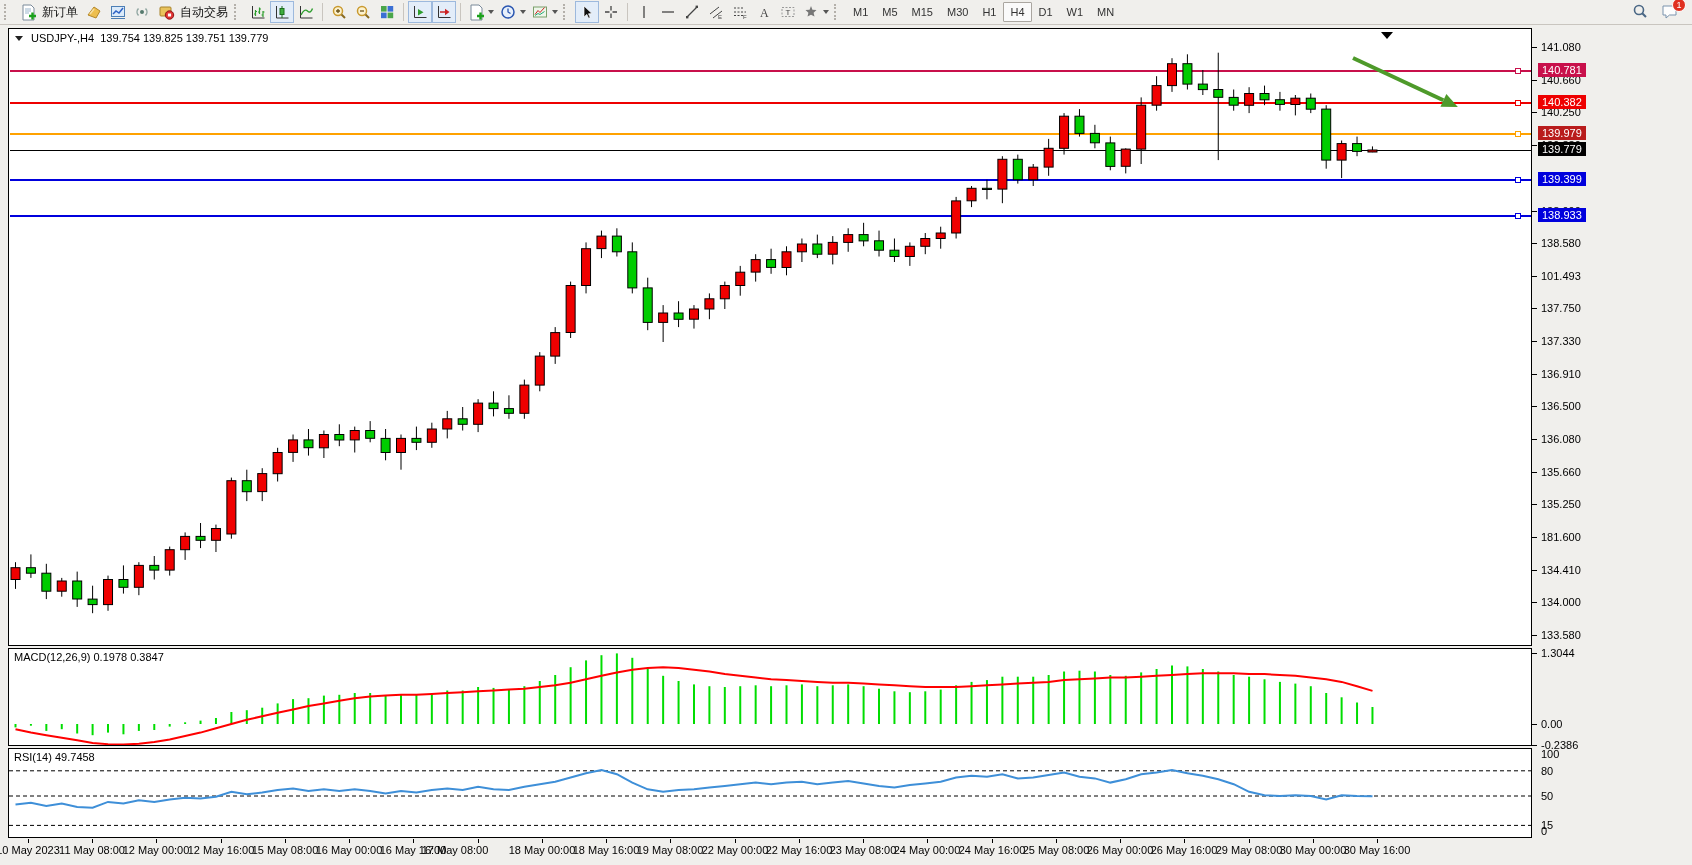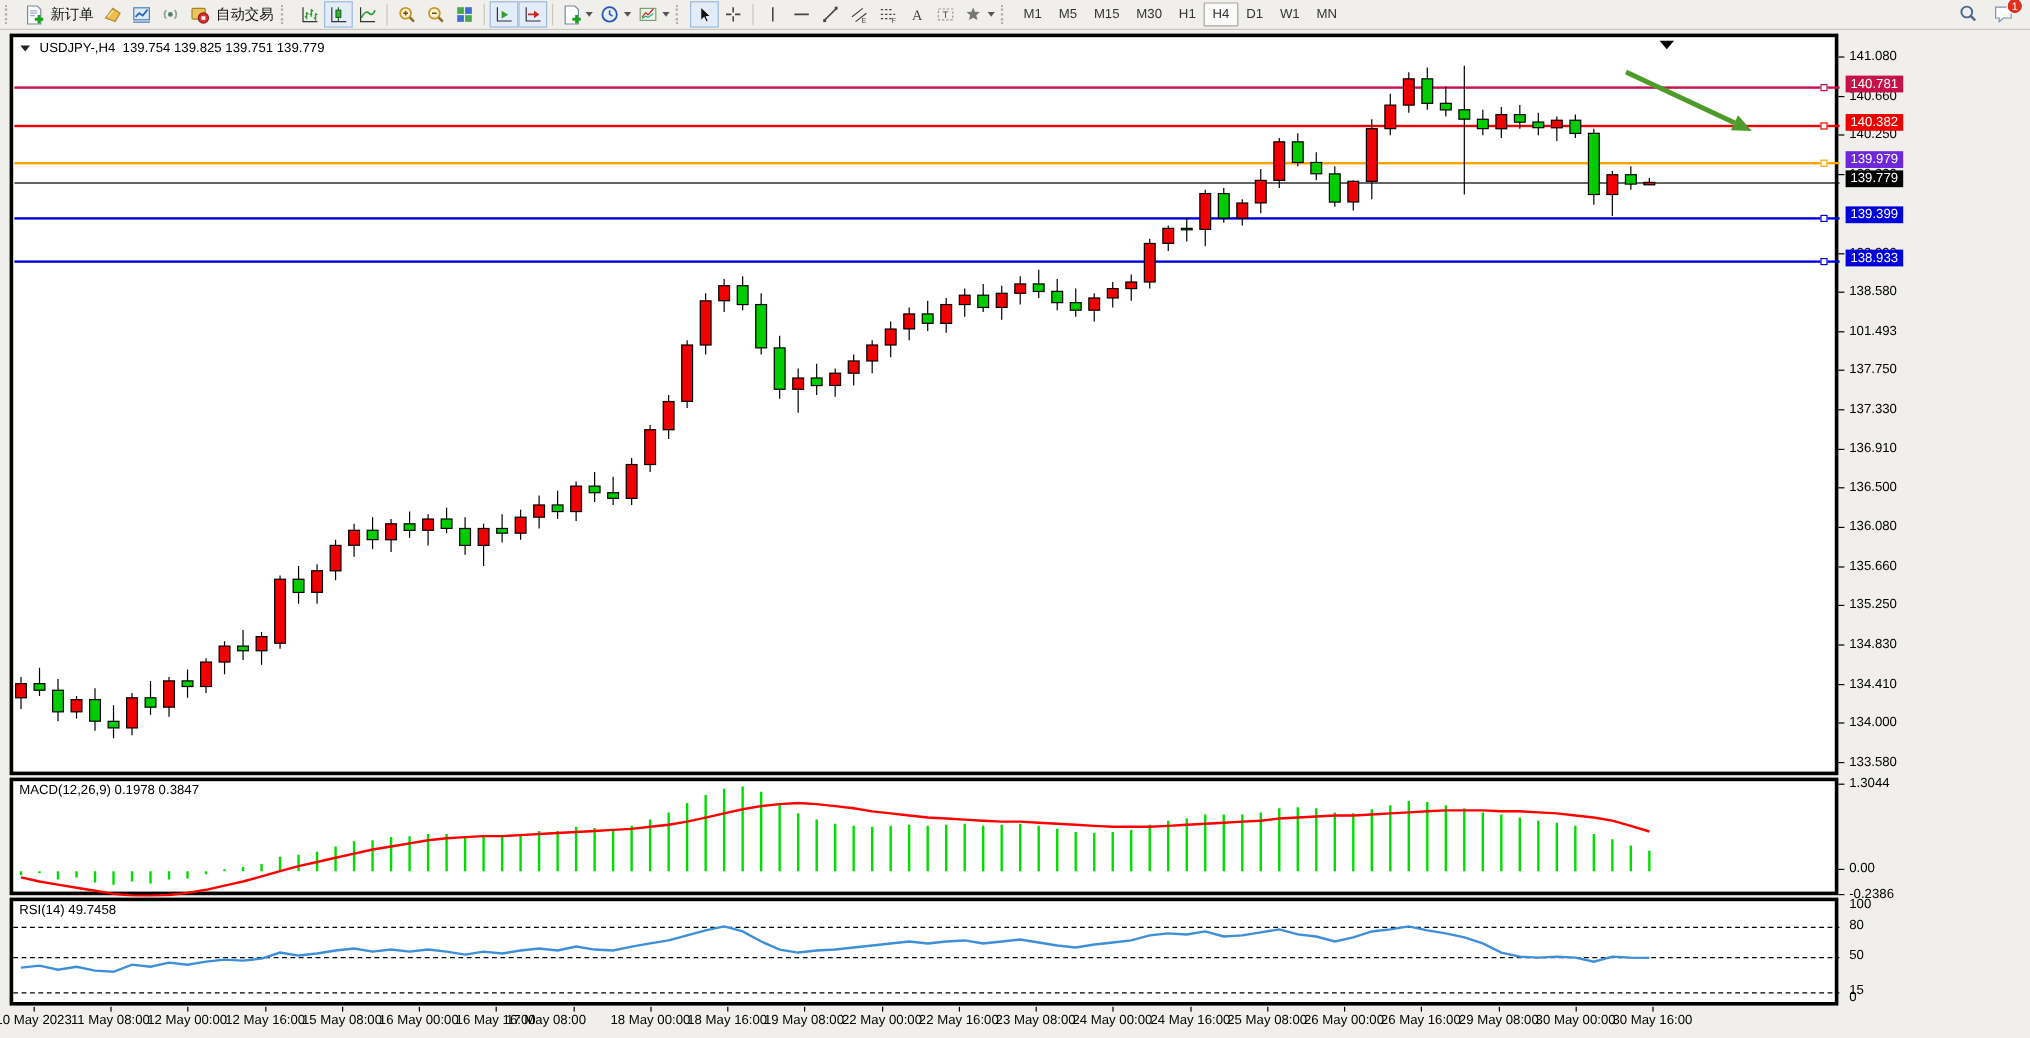--- a/index.html
+++ b/index.html
@@ -12,21 +12,21 @@
   .tlabel{font-size:12px;color:#111;margin:0 4px 0 2px;white-space:nowrap}
   .grip{width:6px;height:16px;border-left:2px dotted #b4b0aa;margin:0 4px 0 2px}
   .sep{width:1px;height:18px;background:#c9c5bf;margin:0 4px}
   .dd{width:0;height:0;border-left:3px solid transparent;border-right:3px solid transparent;border-top:4px solid #555;margin-left:3px}
   .tf{font-size:11px;color:#333;padding:3px 6px;border:1px solid transparent}
   .tf.active{background:#fafafa;border:1px solid #aaa6a0;border-radius:1px}
   #rightIcons{margin-left:auto;display:flex;align-items:center;gap:6px;padding-right:8px}
   .badge{position:absolute;right:-5px;top:-4px;background:#e03020;color:#fff;font-size:9px;border-radius:7px;min-width:12px;height:12px;line-height:12px;text-align:center;border:1px solid #fff}
   
   #chartRoot{position:absolute;left:0;top:25px;width:1692px;height:840px;background:#f0efec}
-  .panel{position:absolute;left:8px;width:1524px;background:#fff;border:3px solid #000000;box-sizing:border-box}
+  .panel{position:absolute;left:8px;width:1524px;background:#fff;border:1px solid #000000;box-sizing:border-box}
   #mainPanel{top:3px;height:618px}
   #macdPanel{top:623px;height:98px}
   #rsiPanel{top:723px;height:90px}
   #titleRow{position:absolute;left:6px;top:3px;font-size:11px;color:#000;display:flex;align-items:center;gap:6px;z-index:5}
   .collapse{width:0;height:0;border-left:4px solid transparent;border-right:4px solid transparent;border-top:5px solid #222;margin-right:2px}
   .indLabel{position:absolute;left:5px;top:2px;font-size:11px;color:#000;z-index:5;white-space:pre}
   svg.plot{position:absolute;left:0;top:0;z-index:2}
   .hline{position:absolute;left:1px;width:1521px;z-index:1}
   .handle{position:absolute;width:6px;height:6px;background:#fff;z-index:3;box-sizing:border-box}
   
@@ -579,30 +579,30 @@
       <div class="ticklabel" style="top:343px">136.910</div>
       <div class="tickdash" style="top:381px"></div>
       <div class="ticklabel" style="top:375px">136.500</div>
       <div class="tickdash" style="top:414px"></div>
       <div class="ticklabel" style="top:408px">136.080</div>
       <div class="tickdash" style="top:447px"></div>
       <div class="ticklabel" style="top:441px">135.660</div>
       <div class="tickdash" style="top:479px"></div>
       <div class="ticklabel" style="top:473px">135.250</div>
       <div class="tickdash" style="top:512px"></div>
-      <div class="ticklabel" style="top:506px">134.830</div>
+      <div class="ticklabel" style="top:506px">181.600</div>
       <div class="tickdash" style="top:545px"></div>
       <div class="ticklabel" style="top:539px">134.410</div>
       <div class="tickdash" style="top:577px"></div>
       <div class="ticklabel" style="top:571px">134.000</div>
       <div class="tickdash" style="top:610px"></div>
       <div class="ticklabel" style="top:604px">133.580</div>
       <div class="plabel" style="top:38px;background:#c8104b">140.781</div>
       <div class="plabel" style="top:70px;background:#ee0000">140.382</div>
-      <div class="plabel" style="top:101px;background:#6d28d9">139.979</div>
+      <div class="plabel" style="top:101px;background:#b91c1c">139.979</div>
       <div class="plabel" style="top:147px;background:#0000dd">139.399</div>
       <div class="plabel" style="top:183px;background:#0000dd">138.933</div>
       <div class="plabel" style="top:117px;background:#000000">139.779</div>
       <div class="tickdash" style="top:628px"></div>
       <div class="ticklabel" style="top:622px">1.3044</div>
       <div class="tickdash" style="top:699px"></div>
       <div class="ticklabel" style="top:693px">0.00</div>
       <div class="tickdash" style="top:720px"></div>
       <div class="ticklabel" style="top:714px">-0.2386</div>
       <div class="ticklabel" style="top:723px">100</div>

